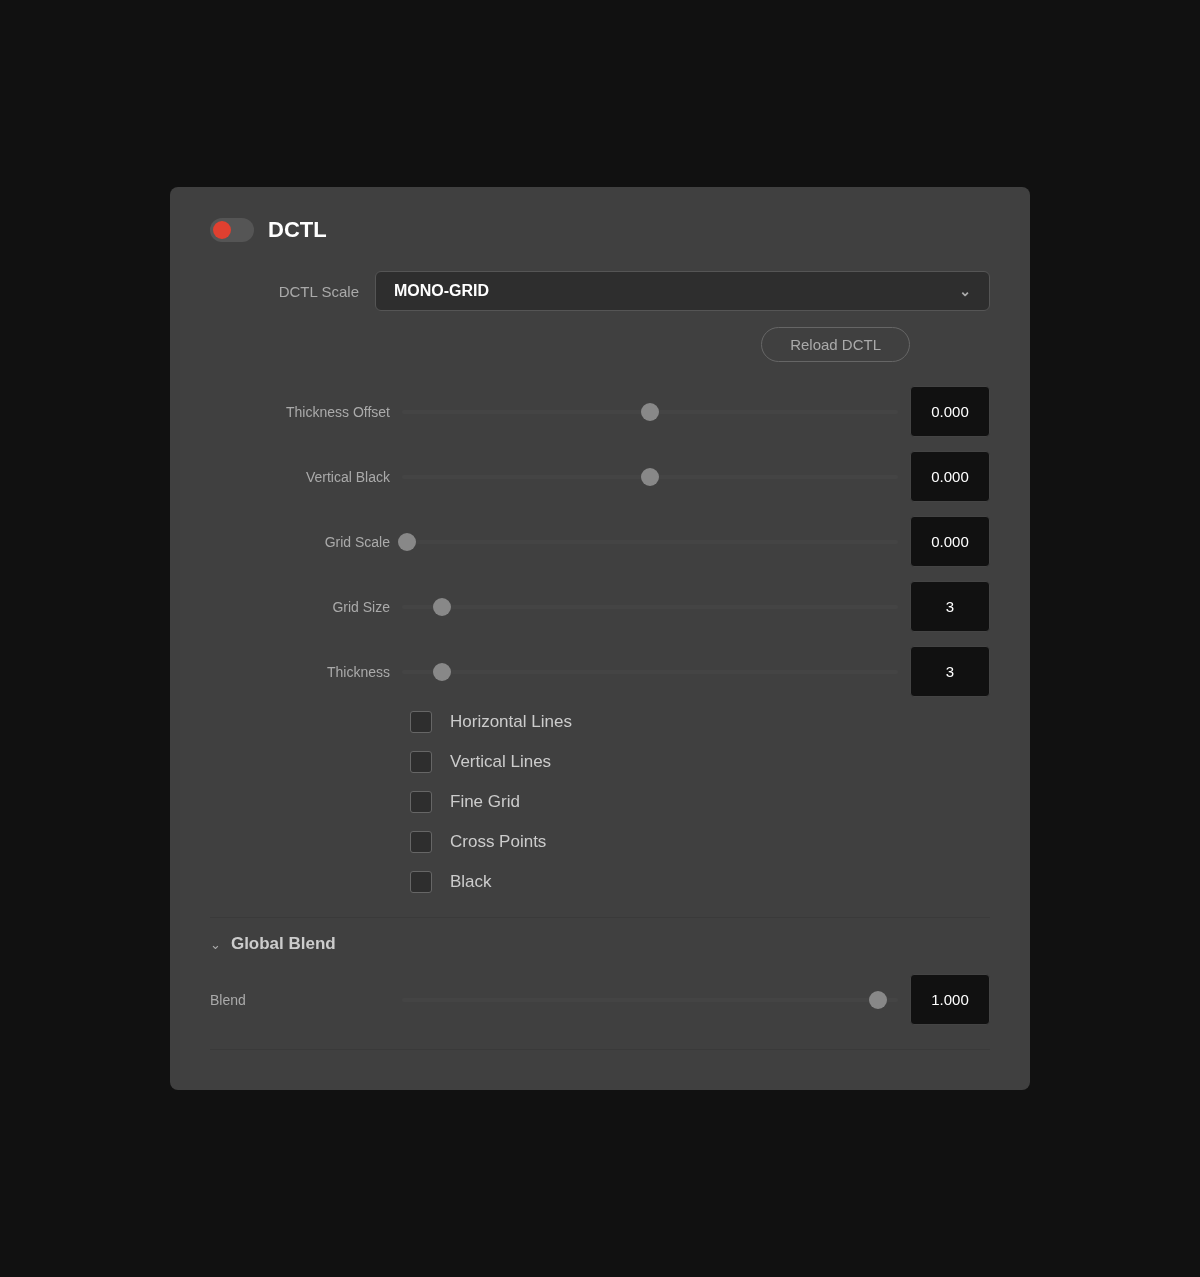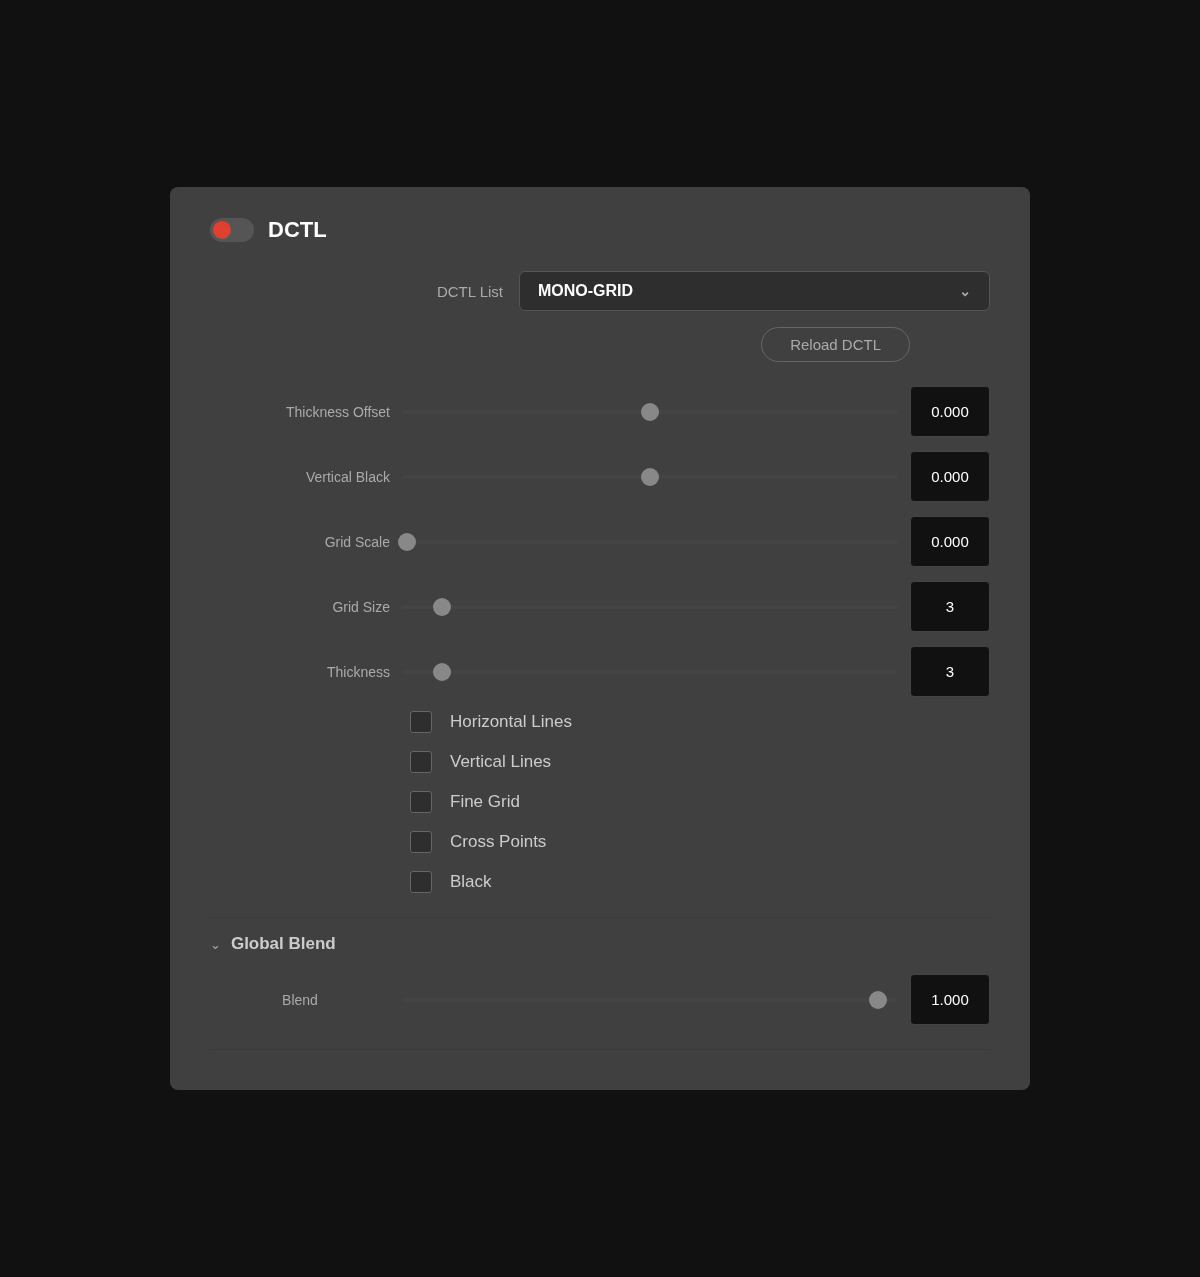--- a/index.html
+++ b/index.html
@@ -78,21 +78,21 @@
       background-color: #2e2e2e;
       border: 1px solid #555555;
       border-radius: 6px;
       color: #ffffff;
       font-size: 16px;
       font-weight: 600;
       padding: 10px 18px;
       display: flex;
       align-items: center;
       justify-content: space-between;
-      width: 471px;
+      width: 615px;
       cursor: pointer;
     }
 
     .chevron-icon {
       font-size: 14px;
       color: #aaaaaa;
     }
 
     
     .reload-row {
@@ -227,21 +227,21 @@
     .blend-slider-row {
       display: flex;
       align-items: center;
       gap: 12px;
       margin-bottom: 8px;
     }
 
     .blend-label {
       font-size: 14px;
       color: #aaaaaa;
-      text-align: center;
+      text-align: left;
       width: 180px;
       flex-shrink: 0;
     }
 
     .bottom-divider {
       height: 1px;
       background-color: #3a3a3a;
       margin-top: 24px;
     }
   </style>
@@ -251,21 +251,21 @@
 <div class="panel">
 
   <div class="header">
     <div class="toggle-track">
       <div class="toggle-dot"></div>
     </div>
     <span class="header-title">DCTL</span>
   </div>
 
   <div class="dctl-list-row">
-    <span class="dctl-list-label">DCTL List</span>
+    <span class="dctl-list-label">DCTL Scale</span>
     <div class="dctl-dropdown">
       <span>MONO-GRID</span>
       <span class="chevron-icon">⌄</span>
     </div>
   </div>
 
   <div class="reload-row">
     <button class="reload-btn">Reload DCTL</button>
   </div>
 

